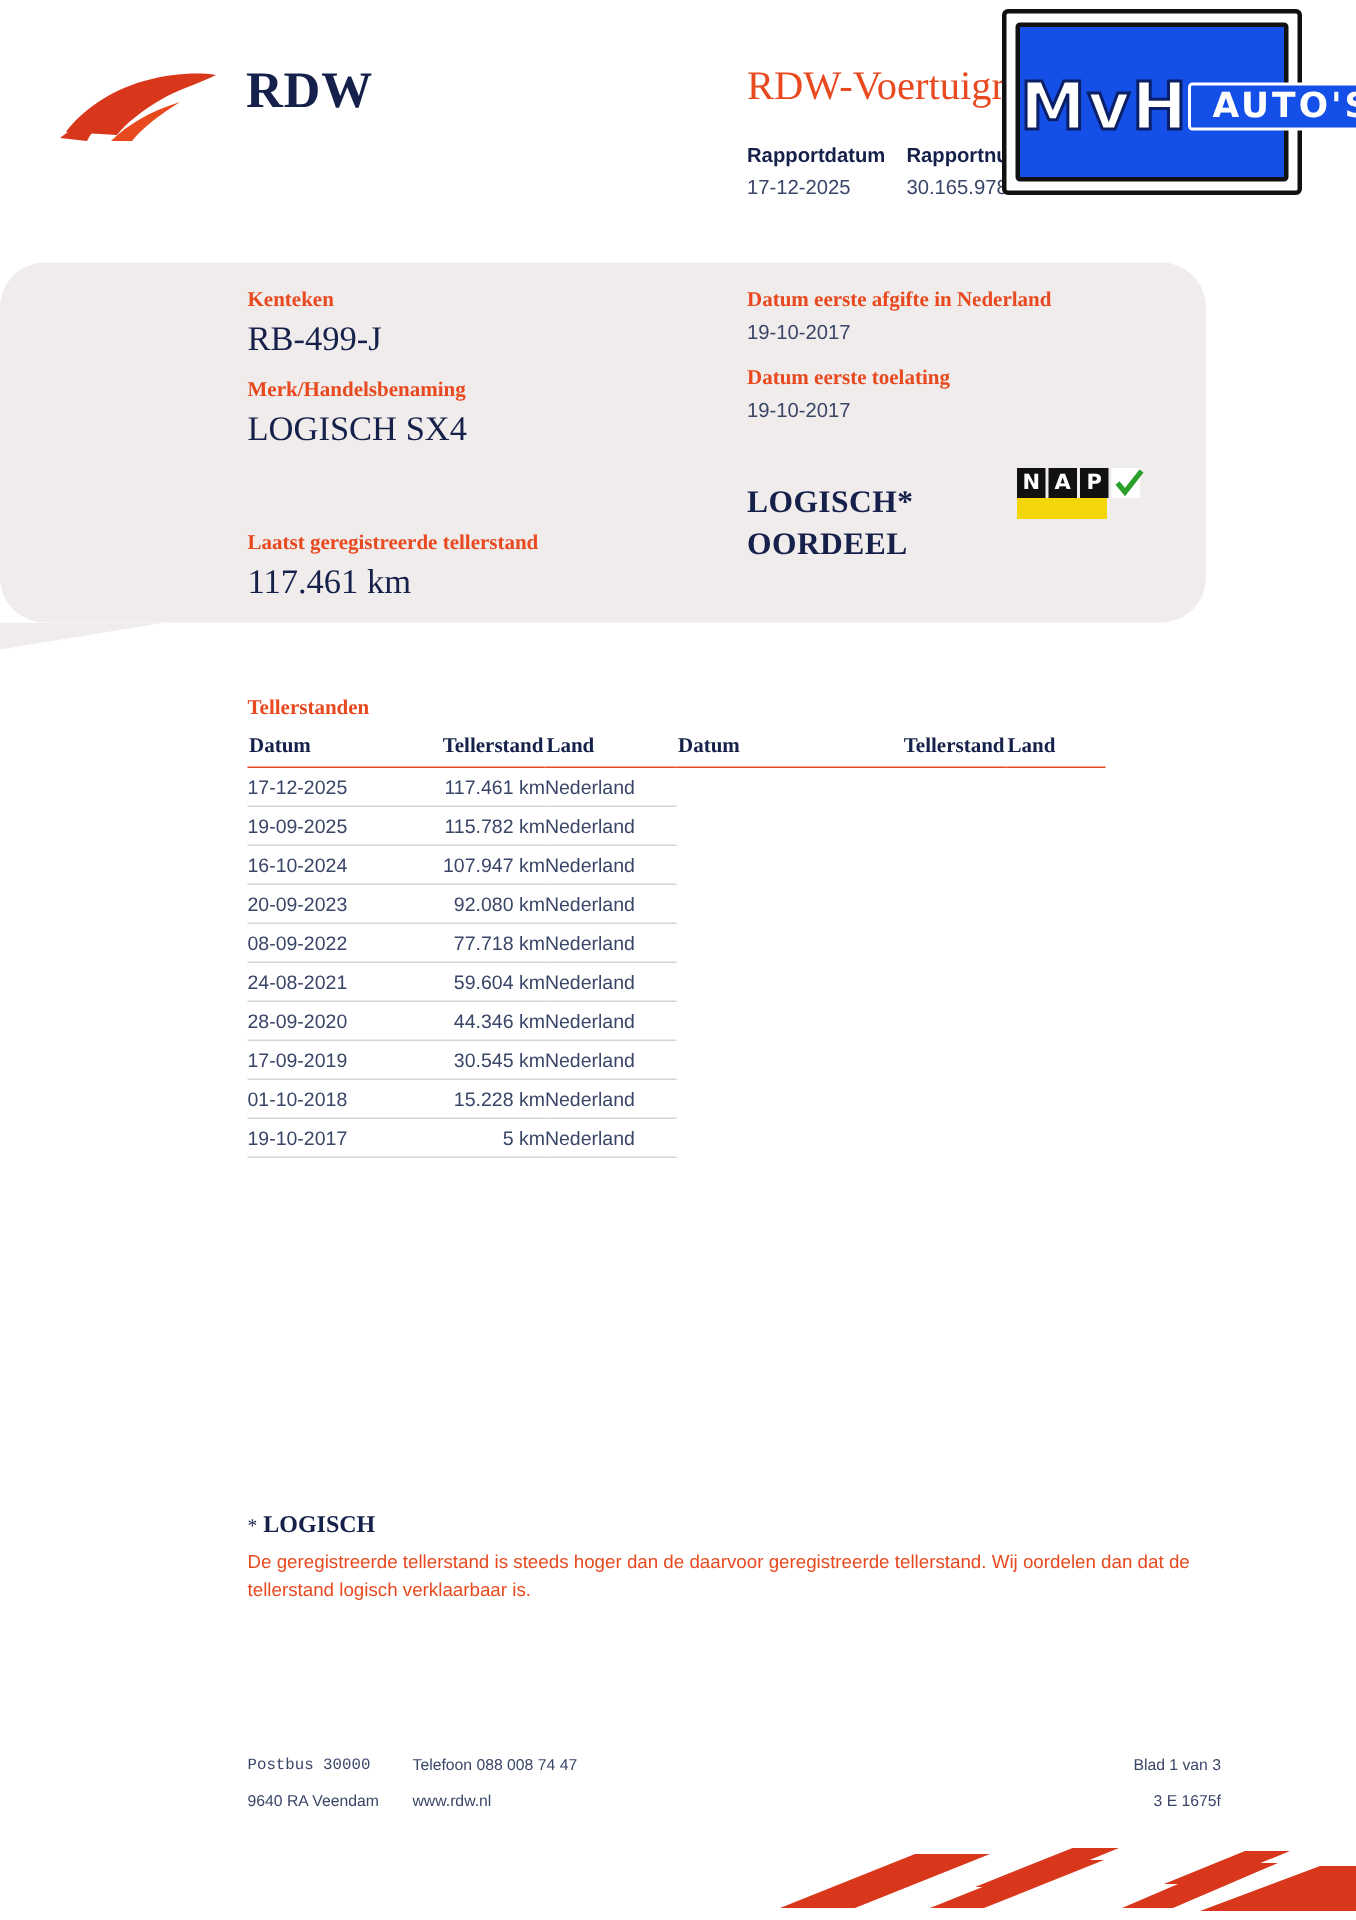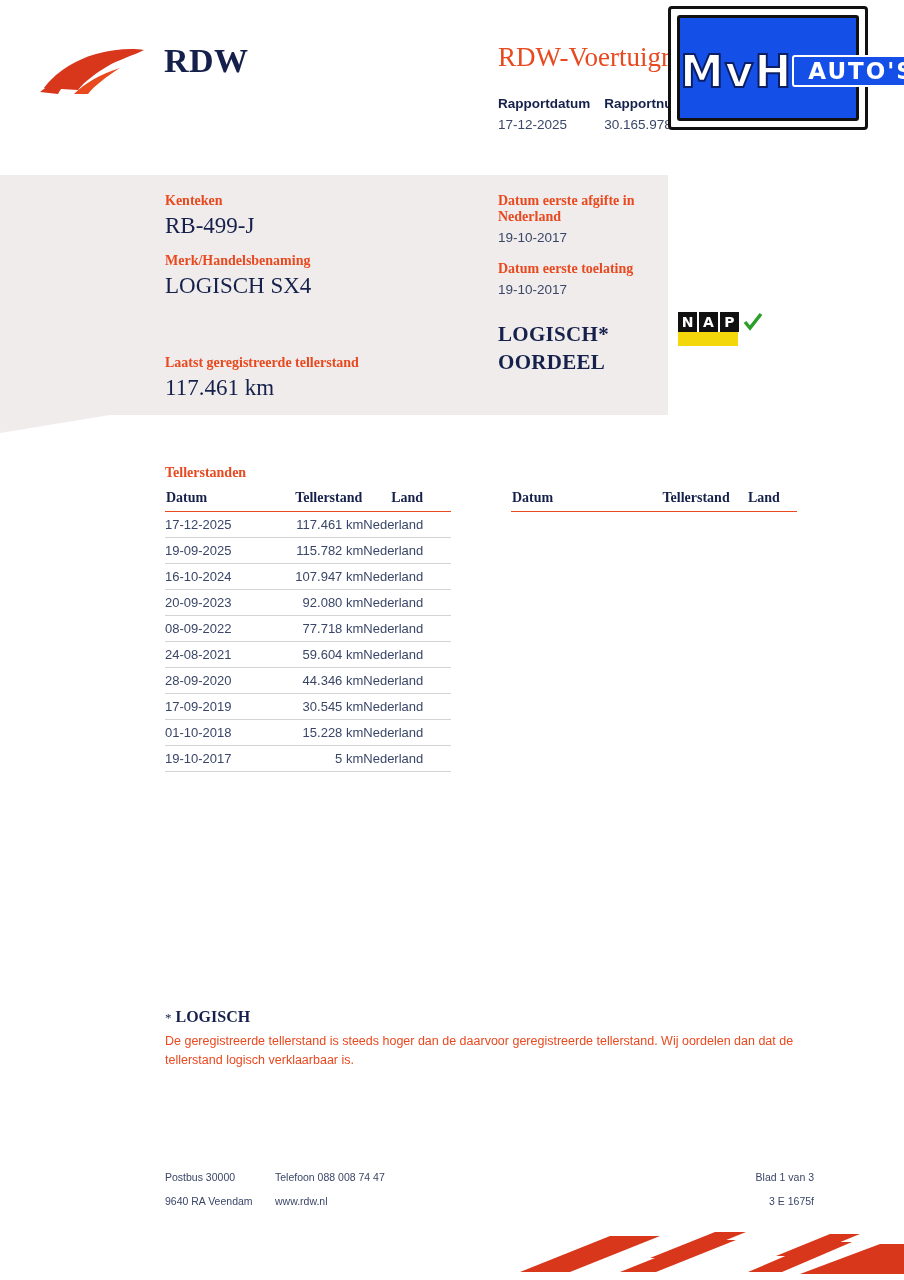--- a/index.html
+++ b/index.html
@@ -120,23 +120,24 @@
     font-size: 23px;
     letter-spacing: 2px;
     padding: 1px 14px;
   }
 
   
   .panel {
     position: absolute;
     left: 0;
     top: 175px;
-    width: 668px;
+    width: 804px;
     height: 240px;
     background: #f0ecec;
+    border-radius: 30px;
   }
   .panel-notch {
     position: absolute;
     left: 0;
     top: 415px;
     width: 110px;
     height: 18px;
     background: #f0ecec;
     clip-path: polygon(0 0, 100% 0, 0 100%);
   }
@@ -229,37 +230,37 @@
     top: 465px;
     width: 660px;
   }
   .section-title {
     color: #e8491f;
     font-family: "Liberation Serif", serif;
     font-weight: bold;
     font-size: 14px;
     margin-bottom: 8px;
   }
-  .tables-row { display: flex; gap: 60px; }
+  .tables-row { display: flex; }
   table.odo {
     border-collapse: collapse;
     width: 286px;
     font-size: 13px;
   }
   table.odo th {
     font-family: "Liberation Serif", serif;
     font-weight: bold;
     font-size: 14px;
     color: #16214b;
     padding-bottom: 5px;
     border-bottom: 1.5px solid #e8491f;
     text-align: left;
   }
   table.odo th.num { text-align: right; }
-  table.odo th.land { text-align: center; }
+  table.odo th.land { text-align: left; }
   table.odo td {
     padding: 5px 0 5px 0;
     border-bottom: 1px solid #d8d3d3;
     color: #3a4668;
     font-size: 13px;
     white-space: nowrap;
   }
   table.odo td.num { text-align: right; }
   table.odo td.land { text-align: left; }
 
@@ -288,21 +289,21 @@
   
   .footer {
     position: absolute;
     left: 0;
     top: 1165px;
     width: 904px;
     font-size: 10.5px;
     color: #3a4668;
   }
   .footer-col { position: absolute; }
-  .f1 { left: 165px; top: 6px; }
+  .f1 { left: 165px; top: 6px; font-family: Liberation Mono, monospace; }
   .f2 { left: 165px; top: 30px; }
   .f3 { left: 275px; top: 6px; }
   .f4 { left: 275px; top: 30px; }
   .f5 { right: 90px; top: 6px; text-align: right; }
   .f6 { right: 90px; top: 30px; text-align: right; }
 
   .footer-graphic {
     position: absolute;
     left: 500px;
     bottom: 0;

